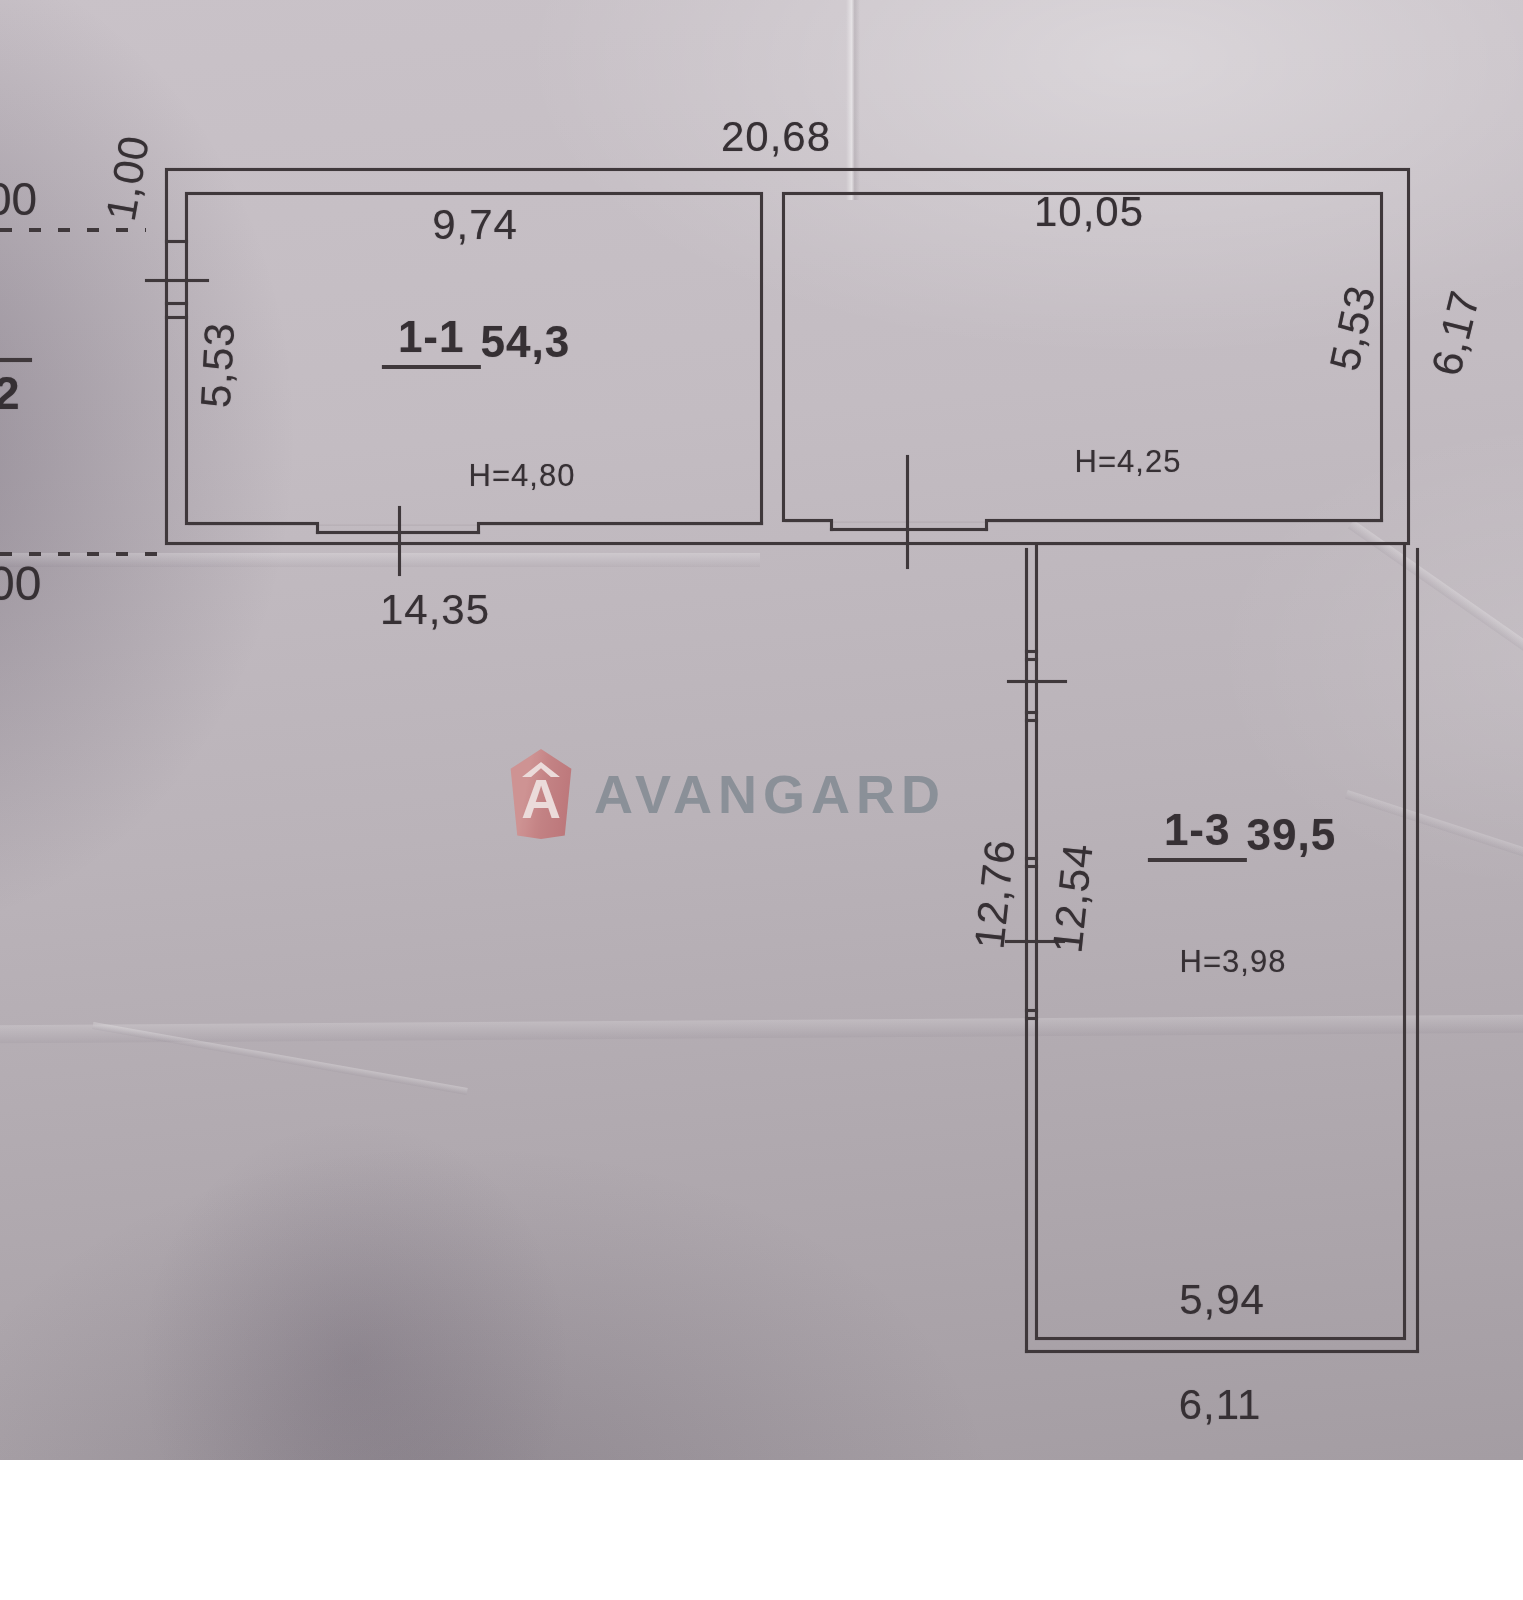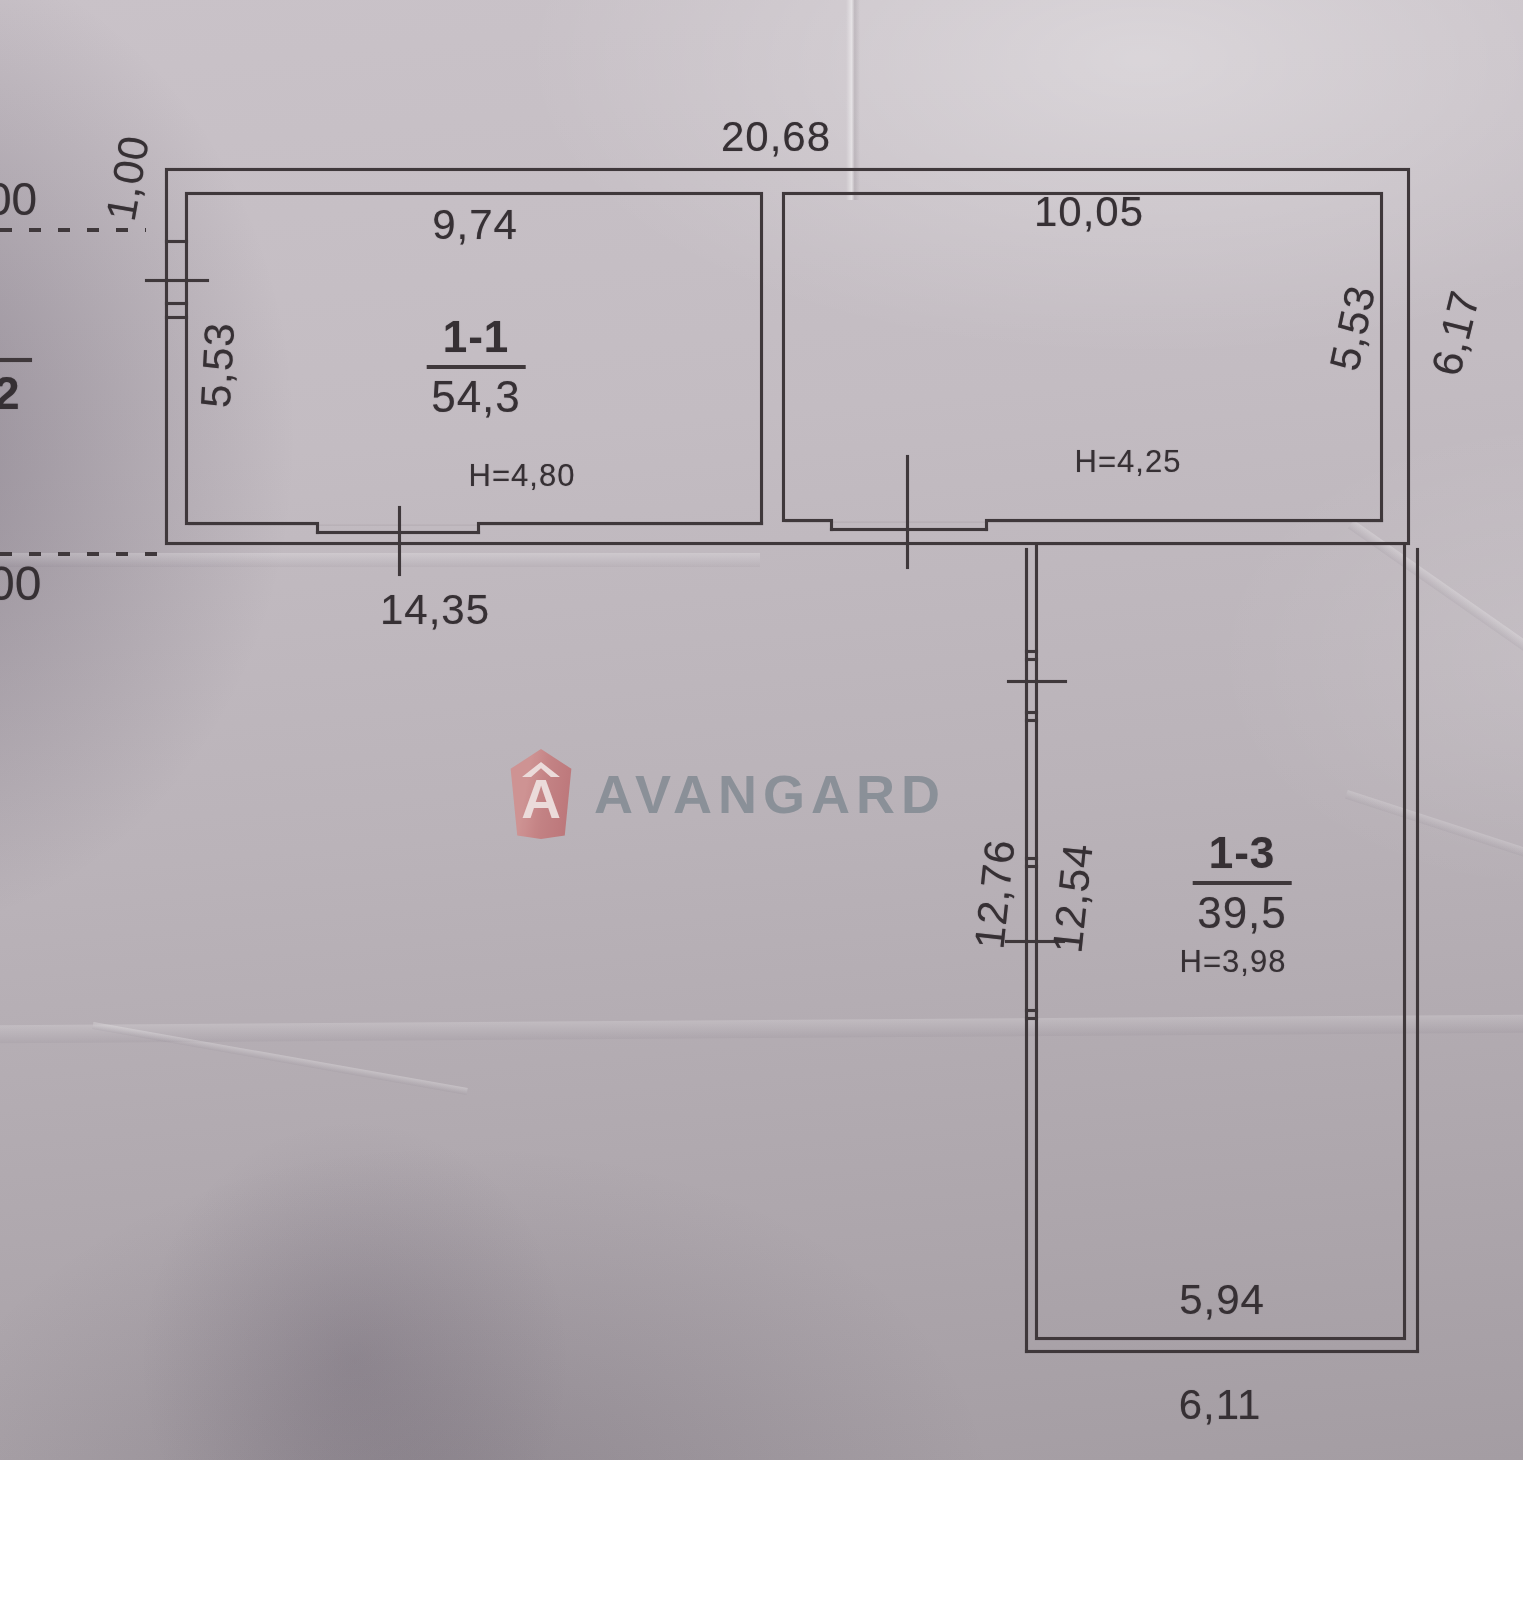--- a/index.html
+++ b/index.html
@@ -17,24 +17,24 @@
   }
   .crease{position:absolute;pointer-events:none;}
   .ln{position:absolute;background:var(--ink);box-shadow:0 0 1px rgba(58,50,55,.5);}
   .bx{position:absolute;border:3px solid var(--ink);box-sizing:border-box;box-shadow:0 0 1px rgba(58,50,55,.35), inset 0 0 1px rgba(58,50,55,.35);}
   .nb{border-bottom:none;} .nt{border-top:none;}
   .dash{position:absolute;height:4px;background:repeating-linear-gradient(90deg,var(--ink) 0 12px,transparent 12px 29px);}
   .dim{position:absolute;font-size:42px;letter-spacing:1px;color:var(--ink-text);white-space:nowrap;
        transform:translate(-50%,-50%);text-shadow:0 0 1px rgba(58,50,55,.45);}
   .hlab{font-size:31px;}
   .frag{position:absolute;font-size:46px;color:var(--ink-text);white-space:nowrap;text-shadow:0 0 1px rgba(58,50,55,.45);}
-  .room-label{position:absolute;display:flex;flex-direction:column;align-items:center;transform:translate(-50%,0);
+  .room-label{position:absolute;display:flex;flex-direction:row;align-items:center;transform:translate(-50%,0);
        color:var(--ink-text);text-shadow:0 0 1px rgba(58,50,55,.45);}
   .rid{font-weight:bold;font-size:44px;letter-spacing:1px;border-bottom:4px solid var(--ink);padding:0 16px 3px;}
-  .rarea{font-weight:normal;font-size:44px;letter-spacing:1px;margin-top:3px;}
+  .rarea{font-weight:bold;font-size:44px;letter-spacing:1px;margin-top:3px;}
   .wmark{position:absolute;left:508px;top:746px;height:96px;display:flex;align-items:center;gap:20px;}
   .wicon{width:66px;height:90px;flex:0 0 66px;
      background:linear-gradient(100deg,#d09190 30%,#c47e7f 55%,#b96f72 100%);
      clip-path:polygon(50% 0%,96% 22%,86% 96%,50% 100%,14% 96%,4% 22%);
      display:flex;flex-direction:column;align-items:center;opacity:.92;}
   .wchev{margin-top:13px;width:38px;height:15px;background:#efdfdd;
      clip-path:polygon(50% 0,100% 100%,76% 100%,50% 42%,24% 100%,0 100%);}
   .wA{font-size:55px;line-height:1;font-weight:bold;color:#efdfdd;margin-top:-5px;}
   .wtext{font-size:54px;font-weight:bold;letter-spacing:6px;color:#878e96;opacity:.92;}
 </style>
@@ -108,21 +108,21 @@
   <span class="dim" style="left:1220px;top:1405px;">6,11</span>
 
   <div class="room-label" style="left:476px;top:312px;">
     <span class="rid">1-1</span>
     <span class="rarea">54,3</span>
   </div>
   <span class="dim hlab" style="left:522px;top:476px;">H=4,80</span>
 
   <span class="dim hlab" style="left:1128px;top:462px;">H=4,25</span>
 
-  <div class="room-label" style="left:1242px;top:828px;">
+  <div class="room-label" style="left:1242px;top:805px;">
     <span class="rid">1-3</span>
     <span class="rarea">39,5</span>
   </div>
   <span class="dim hlab" style="left:1233px;top:962px;">H=3,98</span>
 
   <span class="frag" style="left:-14px;top:172px;">00</span>
   <span class="frag" style="left:-6px;top:366px;font-weight:bold;">2</span>
   <span class="frag" style="left:-12px;top:556px;font-size:48px;">00</span>
 
   <div class="wmark">

